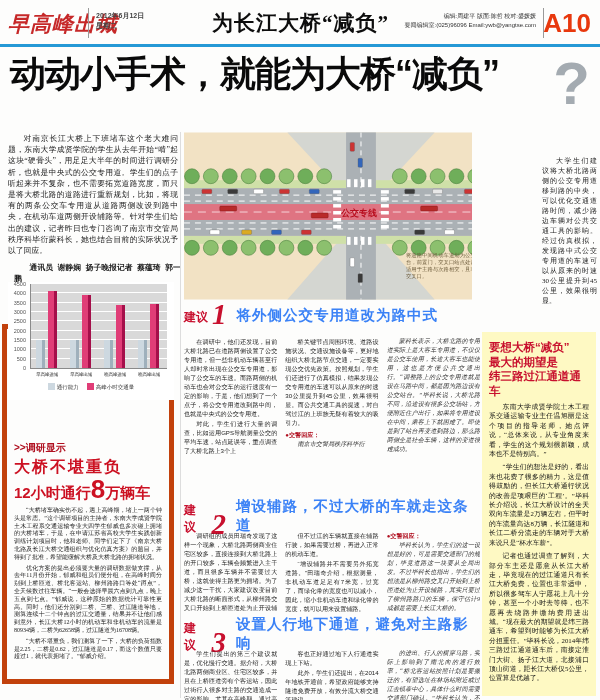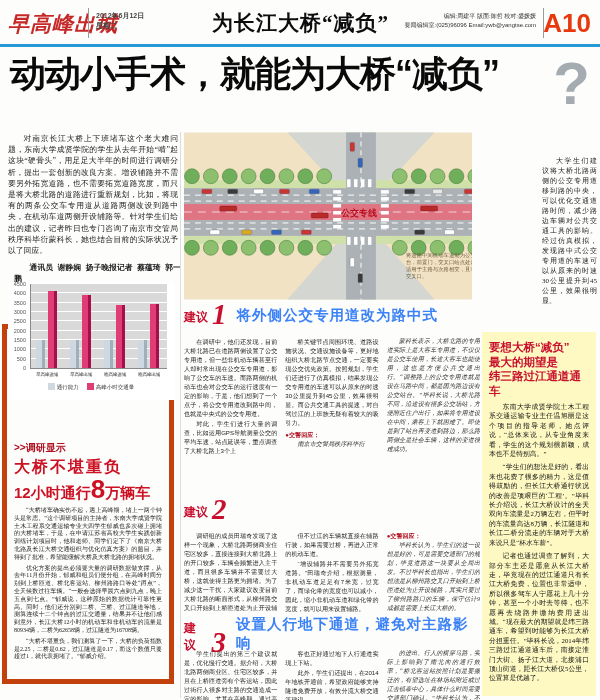--- a/index.html
+++ b/index.html
@@ -94,21 +94,21 @@
       <div>要闻编辑室:(025)96096 Email:ywb@yangtse.com</div>
     </div>
     <div class="mast-div" style="right:56px"></div>
     <div class="page-no">A10</div>
   </div>
   <div class="blue-rule"></div>
 
   <div class="headline">动动小手术，就能为大桥“减负”</div>
   <div class="qmark">?</div>
 
-  <p class="intro">对南京长江大桥上下班堵车这个老大难问题，东南大学成贤学院的学生从去年开始“啃”起这块“硬骨头”，用足足大半年的时间进行调研分析，提出一套创新的改良方案。增设辅路并不需要另外拓宽道路，也不需要拓宽道路宽度，而只是将大桥北路的道路进行重新规划，比如，将现有的两条公交车专用道从道路两侧改设到路中央，在机动车道两侧开设辅路等。针对学生们给出的建议，记者昨日也专门咨询了南京市交管局秩序科毕衍蒙科长，她也结合目前的实际状况予以了回应。</p>
+  <p class="intro">对南京长江大桥上下班堵车这个老大难问题，东南大学成贤学院的学生从去年开始“啃”起这块“硬骨头”，用足足大半年的时间进行调研分析，也就是中央式的公交专用道。学生们的点子听起来并不复杂，也不需要拓宽道路宽度，而只是将大桥北路的道路进行重新规划，比如，将现有的两条公交车专用道从道路两侧改设到路中央，在机动车道两侧开设辅路等。针对学生们给出的建议，记者昨日也专门咨询了南京市交管局秩序科毕衍蒙科长，她也结合目前的实际状况予以了回应。</p>
   <p class="byline">通讯员 谢静娴 扬子晚报记者 蔡蕴琦 郭一鹏</p>
 
   <div class="survey-box">
     <p class="survey-label">&gt;&gt;调研显示</p>
     <p class="survey-t1">大桥不堪重负</p>
     <p class="survey-t2"><span>12小时通行</span><span class="big">8</span><span>万辆车</span></p>
     <p class="sp">“大桥堵车确实伤不起，遇上高峰期，堵上一两个钟头是常态。”这个调研项目的主持者，东南大学成贤学院土木工程系交通运输专业大四学生郁威也多次碰上拥堵的大桥堵车，于是，在申请江苏省高校大学生实践创新训练计划项目时，他和老师、同学们定下了《南京大桥北路及长江大桥交通组织与优化仿真方案》的题目，并得到了批准，希望能缓解大桥及大桥北路的拥堵状况。</p>
     <p class="sp">优化方案的提出必须要大量的调研数据做支撑，从去年11月份开始，郁威和组员们便分组，在高峰时间分别到上桥匝道、桥北客运站、柳州路路口等处“蹲点”，全天候数过往车辆。“一般会选择早晨六点到九点，晚上五点到七点。”郁威说，这种原始的数据统计可靠性更高。同时，他们还分别到二桥、三桥、过江隧道等地，测算连续十二个钟点的过江交通量，结果并不让他们感到意外，长江大桥12小时的机动车和非机动车的流量是80934辆，二桥为62658辆，过江隧道为16708辆。</p>
     <p class="sp">“大桥不堪重负，我们测算了一下，大桥的负荷指数是2.25，二桥是0.62，过江隧道是0.17，而这个数值只要超过1，就代表拥堵了。”郁威介绍。</p>
   </div>
@@ -280,20 +280,21 @@
       <p class="reply">南京市交警局秩序科毕衍</p>
     </div>
     <div class="scol">
       <p class="reply">蒙科长表示，大桥北路的专用道实际上是大客车专用道，不仅仅是公交车使用，长途大客车也能使用，这也是方便公共交通出行。“调整路上的公交专用道就是设在马路中间，都是因为路边设有公交站台。”毕科长说，大桥北路不同，沿途设有很多公交场站，方便附近住户出行，如果将专用道设在中间，乘客上下就困难了。即使是到了站台再变道到路边，那么路两侧全是社会车辆，这样的变道很难成功。</p>
     </div>
   </div>
 
   <div class="sug-head" style="top:497px">
     <span class="sug-label">建议</span>
     <span class="sug-num">2</span>
+    <span class="sug-title">增设辅路，不过大桥的车就走这条道</span>
   </div>
   <div class="sug-cols" style="top:531px;height:82px">
     <div class="scol">
       <p>调研组的成员田瑞奇发现了这样一个现象，大桥北路两侧商业住宅区较多，直接连接到大桥北路上的开口较多，车辆会频繁进入主干道，而且很多车辆并不需要过大桥，这就使得主路更为拥堵。为了减少这一干扰，大家建议改变目前大桥北路的断面形式，从柳州路交叉口开始到上桥匝道处为止开设辅路，一些沿途</p>
     </div>
     <div class="scol">
       <p>但不过江的车辆就直接在辅路行驶，如果需要过桥，再进入正常的机动车道。</p>
       <p>“增设辅路并不需要另外拓宽道路。”田瑞奇介绍，根据测量，非机动车道足足有7米宽，过宽了，而绿化带的宽度也可以减小，因此，缩小非机动车道和绿化带的宽度，就可以用来设置辅路。</p>
     </div>
     <div class="scol">

